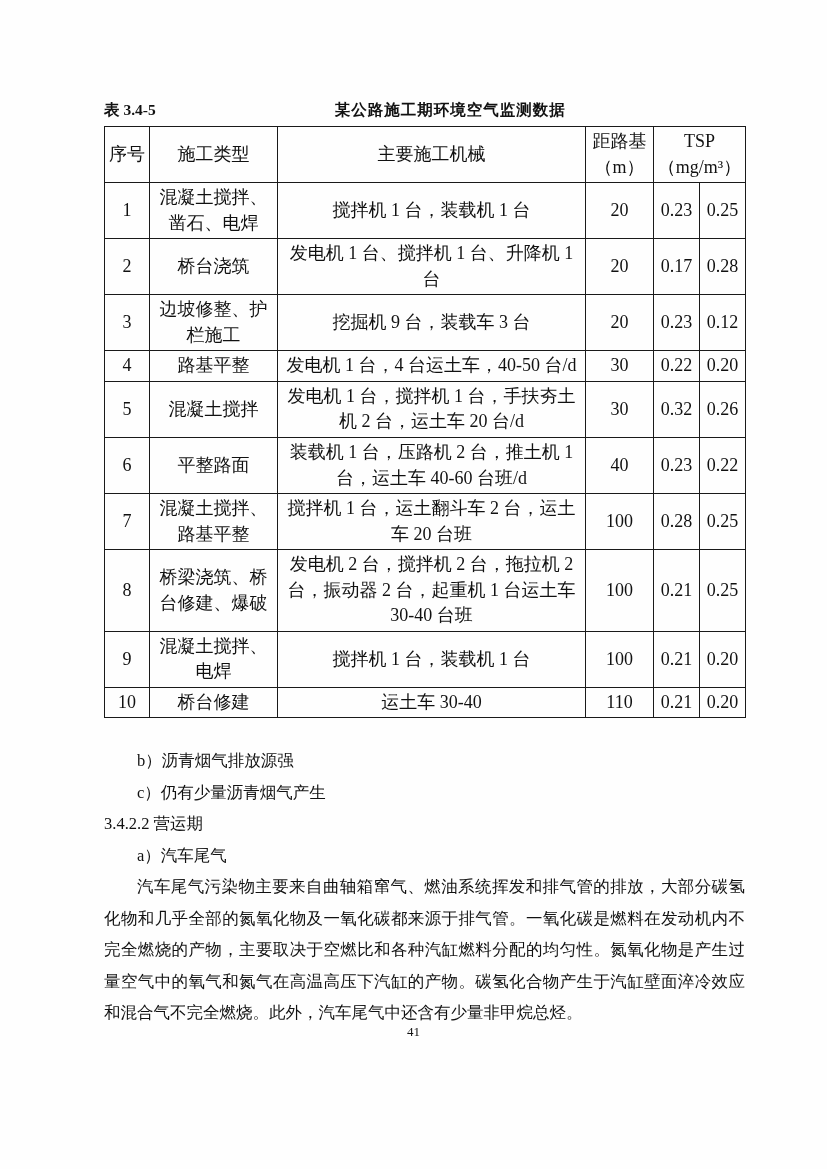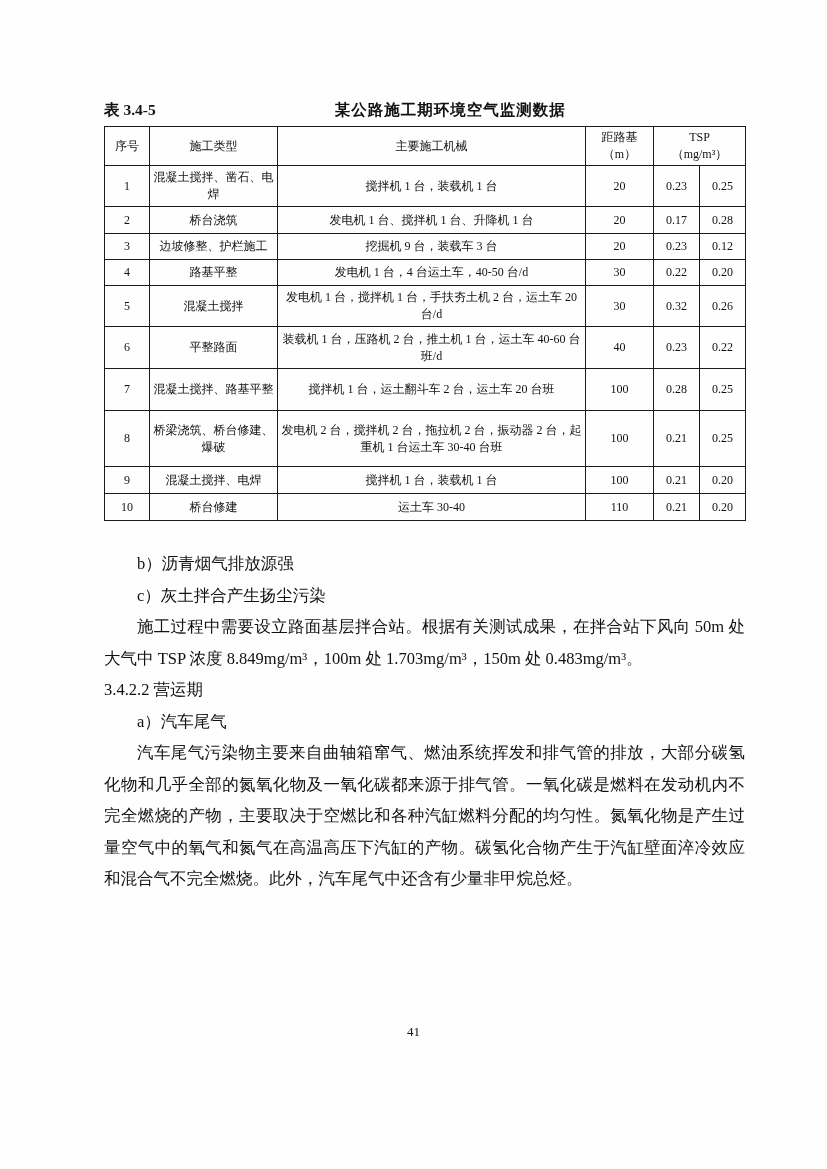--- a/index.html
+++ b/index.html
@@ -30,21 +30,21 @@
     font-weight: bold;
     margin-bottom: 5px;
   }
   .caption-label { white-space: nowrap; }
   .caption-title { flex: 1; text-align: center; letter-spacing: 1px; }
   
   table.monitor {
     border-collapse: collapse;
     table-layout: fixed;
     width: 641px;
-    font-size: 12px;
+    font-size: 18px;
   }
   table.monitor th, table.monitor td {
     border: 1px solid #1a1a1a;
     text-align: center;
     vertical-align: middle;
     font-weight: normal;
     padding: 2px 3px;
     line-height: 1.42;
     word-break: break-all;
   }
@@ -187,22 +187,21 @@
           <td>运土车 30-40</td>
           <td>110</td>
           <td>0.21</td>
           <td>0.20</td>
         </tr>
       </tbody>
     </table>
 
     <div class="bodytext">
       <p class="indent">b）沥青烟气排放源强</p>
-      <p class="indent">c）灰土拌合产生扬尘污染</p>
-      <p class="indent">施工过程中需要设立路面基层拌合站。根据有关测试成果，在拌合站下风向 50m 处大气中 TSP 浓度 8.849mg/m³，100m 处 1.703mg/m³，150m 处 0.483mg/m³。</p>
+      <p class="indent">c）仍有少量沥青烟气产生</p>
       <p>3.4.2.2 营运期</p>
       <p class="indent">a）汽车尾气</p>
       <p class="indent">汽车尾气污染物主要来自曲轴箱窜气、燃油系统挥发和排气管的排放，大部分碳氢化物和几乎全部的氮氧化物及一氧化碳都来源于排气管。一氧化碳是燃料在发动机内不完全燃烧的产物，主要取决于空燃比和各种汽缸燃料分配的均匀性。氮氧化物是产生过量空气中的氧气和氮气在高温高压下汽缸的产物。碳氢化合物产生于汽缸壁面淬冷效应和混合气不完全燃烧。此外，汽车尾气中还含有少量非甲烷总烃。</p>
     </div>
 
   </div>
 
   <div class="footer">
     <span>41</span>
   </div>

